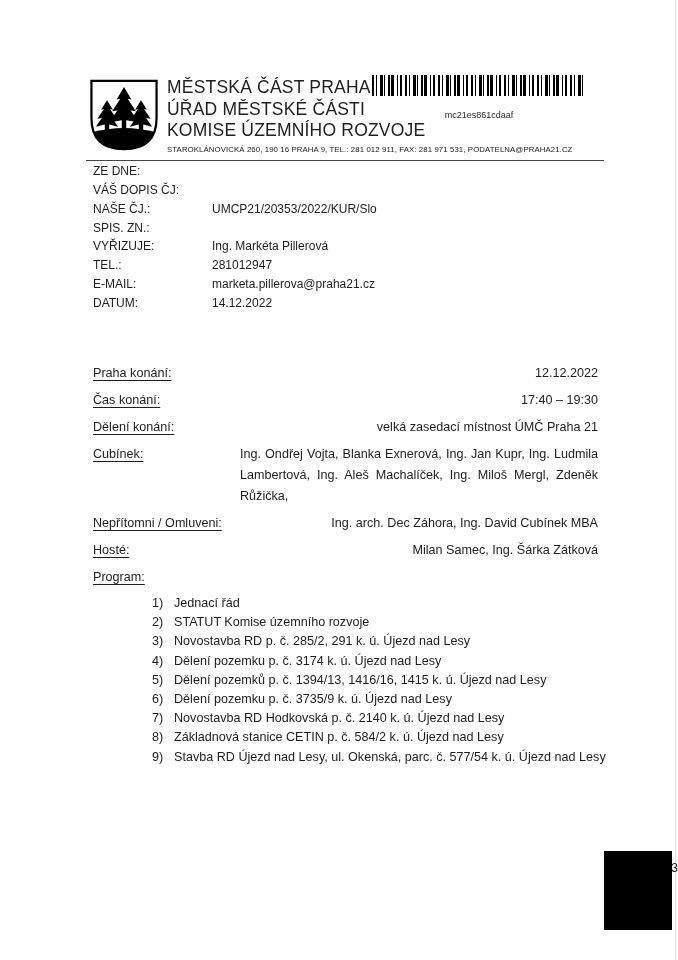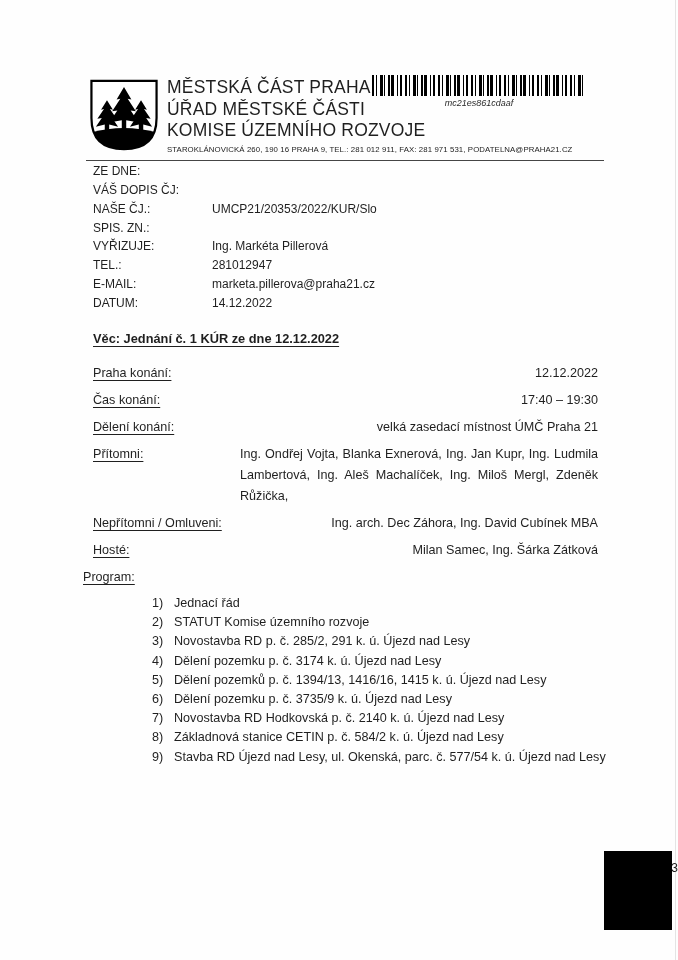--- a/index.html
+++ b/index.html
@@ -22,21 +22,21 @@
     background:repeating-linear-gradient(90deg,
       #000 0px 2px, #fff 2px 4px,
       #000 4px 5px, #fff 5px 8px,
       #000 8px 11px, #fff 11px 12px,
       #000 12px 13px, #fff 13px 16px,
       #000 16px 18px, #fff 18px 19px,
       #000 19px 22px, #fff 22px 25px,
       #000 25px 26px, #fff 26px 28px,
       #000 28px 30px, #fff 30px 33px);
   }
-  .barcode-label{font-size:9px;line-height:11px;text-align:center;margin-top:2px;color:#2a2a2a;font-style:italic;}
+  .barcode-label{font-size:9px;line-height:11px;text-align:center;margin-top:14px;color:#2a2a2a;}
   .rule{position:absolute;left:86px;top:160px;width:518px;height:1px;background:#454545;}
 
   
   .letterhead{position:absolute;left:93px;top:162px;font-size:12px;}
   .lh-row{display:flex;height:18.75px;align-items:center;}
   .lh-label{width:119px;flex-shrink:0;}
   .lh-value{white-space:nowrap;}
 
   
   .subject{
@@ -50,21 +50,21 @@
   .details{position:absolute;left:93px;top:363px;width:505px;font-size:12.6px;}
   .d-row{display:flex;margin-bottom:6px;}
   .d-label{
     width:147px;flex-shrink:0;line-height:21px;
     text-decoration:underline;text-underline-offset:3px;
     white-space:nowrap;
   }
   .d-value{flex:1;line-height:21px;text-align:right;}
   .d-value.justify{text-align:justify;}
   .program-label{
-    position:absolute;left:83px;top:567px;font-size:12.6px;line-height:21px;
+    position:absolute;left:93px;top:567px;font-size:12.6px;line-height:21px;
     text-decoration:underline;text-underline-offset:3px;
   }
 
   
   .program-list{position:absolute;left:152px;top:594px;font-size:12.6px;line-height:19.2px;}
   .p-item{display:flex;}
   .p-num{width:22px;flex-shrink:0;}
   .p-text{white-space:nowrap;}
 
   
@@ -135,37 +135,36 @@
     <div class="lh-row">
       <span class="lh-label">E-MAIL:</span>
       <span class="lh-value">marketa.pillerova@praha21.cz</span>
     </div>
     <div class="lh-row">
       <span class="lh-label">DATUM:</span>
       <span class="lh-value">14.12.2022</span>
     </div>
   </div>
 
-  <div class="subject">Věc: Jednání č. 1 KÚR ze dne 12.12.2022</div>
 
   <div class="details">
     <div class="d-row">
       <span class="d-label">Praha konání:</span>
       <span class="d-value">12.12.2022</span>
     </div>
     <div class="d-row">
       <span class="d-label">Čas konání:</span>
       <span class="d-value">17:40 – 19:30</span>
     </div>
     <div class="d-row">
       <span class="d-label">Dělení konání:</span>
       <span class="d-value">velká zasedací místnost ÚMČ Praha 21</span>
     </div>
     <div class="d-row">
-      <span class="d-label">Přítomni:</span>
+      <span class="d-label">Cubínek:</span>
       <span class="d-value justify">Ing. Ondřej Vojta, Blanka Exnerová, Ing. Jan Kupr, Ing. Ludmila Lambertová, Ing. Aleš Machalíček, Ing. Miloš Mergl, Zdeněk Růžička,</span>
     </div>
     <div class="d-row">
       <span class="d-label">Nepřítomni / Omluveni:</span>
       <span class="d-value">Ing. arch. Dec Záhora, Ing. David Cubínek MBA</span>
     </div>
     <div class="d-row">
       <span class="d-label">Hosté:</span>
       <span class="d-value">Milan Samec, Ing. Šárka Zátková</span>
     </div>

